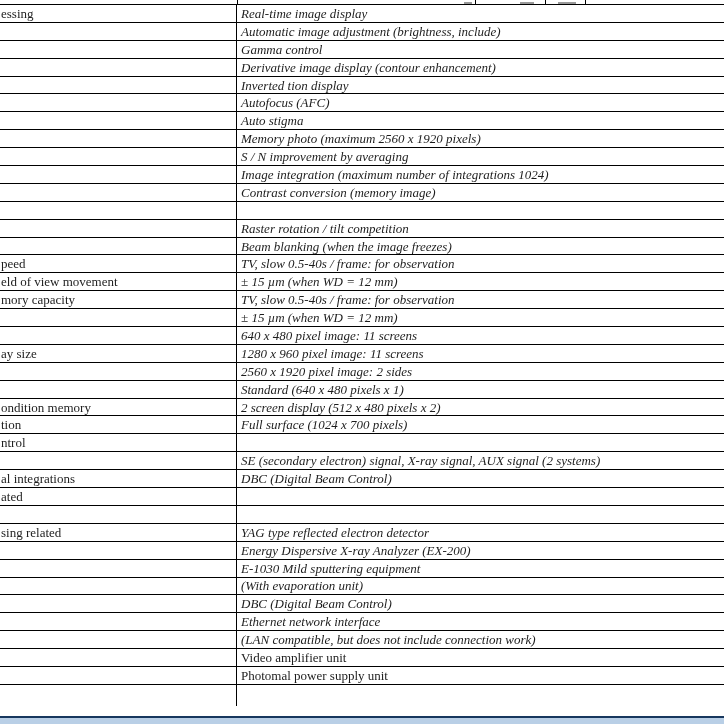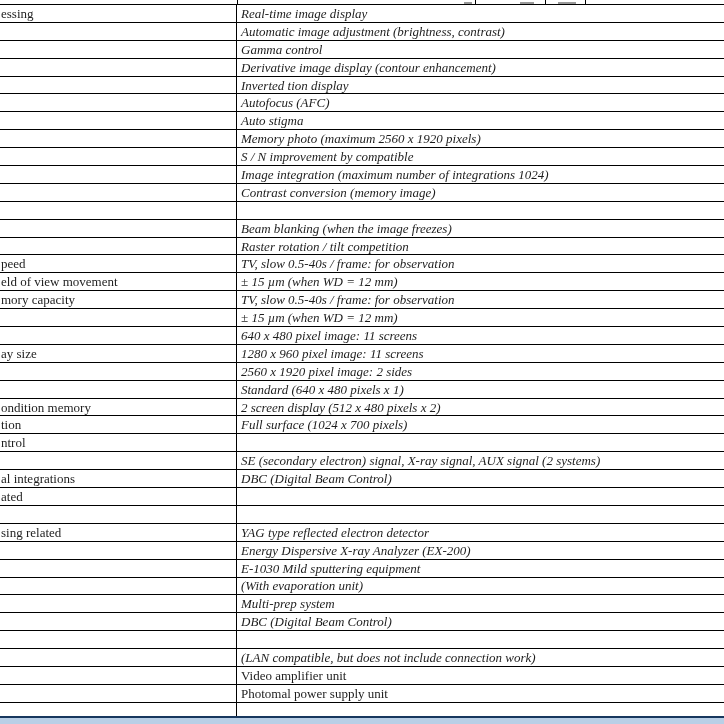--- a/index.html
+++ b/index.html
@@ -63,21 +63,21 @@
   <div class="tfrag" style="left:558px;width:18px"></div>
 </div>
 
 <div class="rows">
     <div class="row">
     <div class="cell-label">essing</div>
     <div class="cell-value">Real-time image display</div>
   </div>
     <div class="row">
     <div class="cell-label"></div>
-    <div class="cell-value">Automatic image adjustment (brightness, contrast)</div>
+    <div class="cell-value">Automatic image adjustment (brightness, include)</div>
   </div>
     <div class="row">
     <div class="cell-label"></div>
     <div class="cell-value">Gamma control</div>
   </div>
     <div class="row">
     <div class="cell-label"></div>
     <div class="cell-value">Derivative image display (contour enhancement)</div>
   </div>
     <div class="row">
@@ -91,40 +91,40 @@
     <div class="row">
     <div class="cell-label"></div>
     <div class="cell-value">Auto stigma</div>
   </div>
     <div class="row">
     <div class="cell-label"></div>
     <div class="cell-value">Memory photo (maximum 2560 x 1920 pixels)</div>
   </div>
     <div class="row">
     <div class="cell-label"></div>
-    <div class="cell-value">S / N improvement by compatible</div>
+    <div class="cell-value">S / N improvement by averaging</div>
   </div>
     <div class="row">
     <div class="cell-label"></div>
     <div class="cell-value">Image integration (maximum number of integrations 1024)</div>
   </div>
     <div class="row">
     <div class="cell-label"></div>
     <div class="cell-value">Contrast conversion (memory image)</div>
   </div>
     <div class="row">
     <div class="cell-label"></div>
   </div>
     <div class="row">
     <div class="cell-label"></div>
+    <div class="cell-value">Raster rotation / tilt competition</div>
+  </div>
+    <div class="row">
+    <div class="cell-label"></div>
     <div class="cell-value">Beam blanking (when the image freezes)</div>
-  </div>
-    <div class="row">
-    <div class="cell-label"></div>
-    <div class="cell-value">Raster rotation / tilt competition</div>
   </div>
     <div class="row">
     <div class="cell-label">peed</div>
     <div class="cell-value">TV, slow 0.5-40s / frame: for observation</div>
   </div>
     <div class="row">
     <div class="cell-label">eld of view movement</div>
     <div class="cell-value">± 15 µm (when WD = 12 mm)</div>
   </div>
     <div class="row">
@@ -189,28 +189,25 @@
     <div class="row">
     <div class="cell-label"></div>
     <div class="cell-value">E-1030 Mild sputtering equipment</div>
   </div>
     <div class="row">
     <div class="cell-label"></div>
     <div class="cell-value">(With evaporation unit)</div>
   </div>
     <div class="row">
     <div class="cell-label"></div>
-    <div class="cell-value">Multi-prep system</div>
-  </div>
-    <div class="row">
-    <div class="cell-label"></div>
     <div class="cell-value">DBC (Digital Beam Control)</div>
   </div>
     <div class="row">
     <div class="cell-label"></div>
+    <div class="cell-value">Ethernet network interface</div>
   </div>
     <div class="row">
     <div class="cell-label"></div>
     <div class="cell-value">(LAN compatible, but does not include connection work)</div>
   </div>
     <div class="row">
     <div class="cell-label"></div>
     <div class="cell-value plain">Video amplifier unit</div>
   </div>
     <div class="row">

